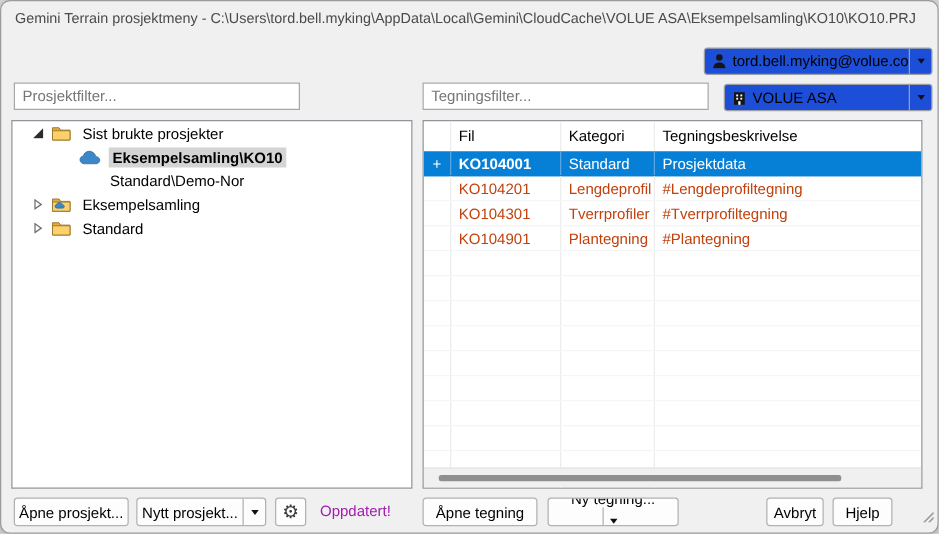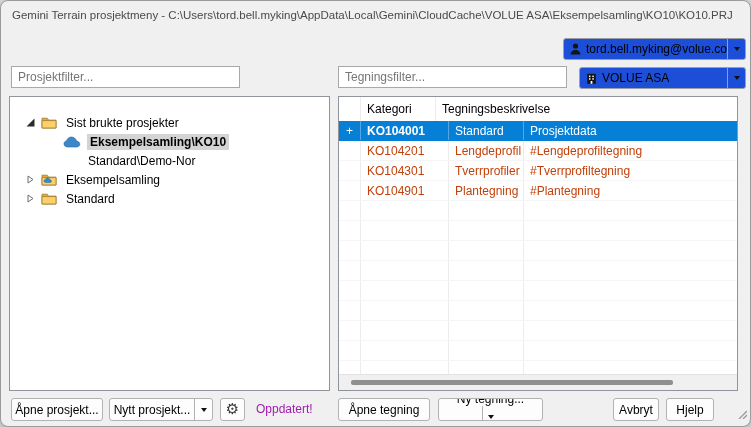--- a/index.html
+++ b/index.html
@@ -35,21 +35,21 @@
   .filter-input {
     position:absolute; top:65px; height:22px; width:229px; box-sizing:border-box;
     border:1px solid #a8a8a8; background:#fff; padding:0 6px; color:#000;
     font-family:"Liberation Sans", sans-serif; font-size:12px; outline:none;
   }
   .filter-input::placeholder { color:#767676; }
   .fi-project { left:10px; }
   .fi-drawing { left:337px; }
   
   .panel { position:absolute; top:95px; box-sizing:border-box; background:#fff; border:1px solid #8f959a; }
-  .tree-panel  { left:8px;   width:321px; height:295px; padding-top:16px; overflow:hidden; }
+  .tree-panel  { left:8px;   width:321px; height:295px; padding-top:0; overflow:hidden; }
   .table-panel { left:337px; width:400px; height:295px; overflow:hidden; }
   
   .tree-item { height:19px; display:flex; align-items:center; font-size:12px; color:#000; }
   .ti-root  { padding-left:16px; }
   .ti-child { padding-left:53px; }
   .ti-child2{ padding-left:75px; }
   .expander { width:9px; height:9px; margin-right:6px; flex:none; display:flex; }
   .t-icon { margin-right:6px; flex:none; display:flex; }
   .tree-label { white-space:nowrap; padding:1px 3px; }
   .tree-label.selected { background:#d4d4d4; font-weight:bold; }
@@ -201,20 +201,21 @@
         </svg>
       </span>
       <span class="tree-label">Standard</span>
     </div>
   </div>
 
   <div class="panel table-panel">
 
     <div class="tbl-header">
       <span class="cell c-marker"></span>
+      <span class="cell c-fil">Fil</span>
       <span class="cell c-kat">Kategori</span>
       <span class="cell c-desc">Tegningsbeskrivelse</span>
     </div>
 
     <div class="tbl-row selected">
       <span class="cell c-marker">+</span>
       <span class="cell c-fil">KO104001</span>
       <span class="cell c-kat">Standard</span>
       <span class="cell c-desc">Prosjektdata</span>
     </div>

